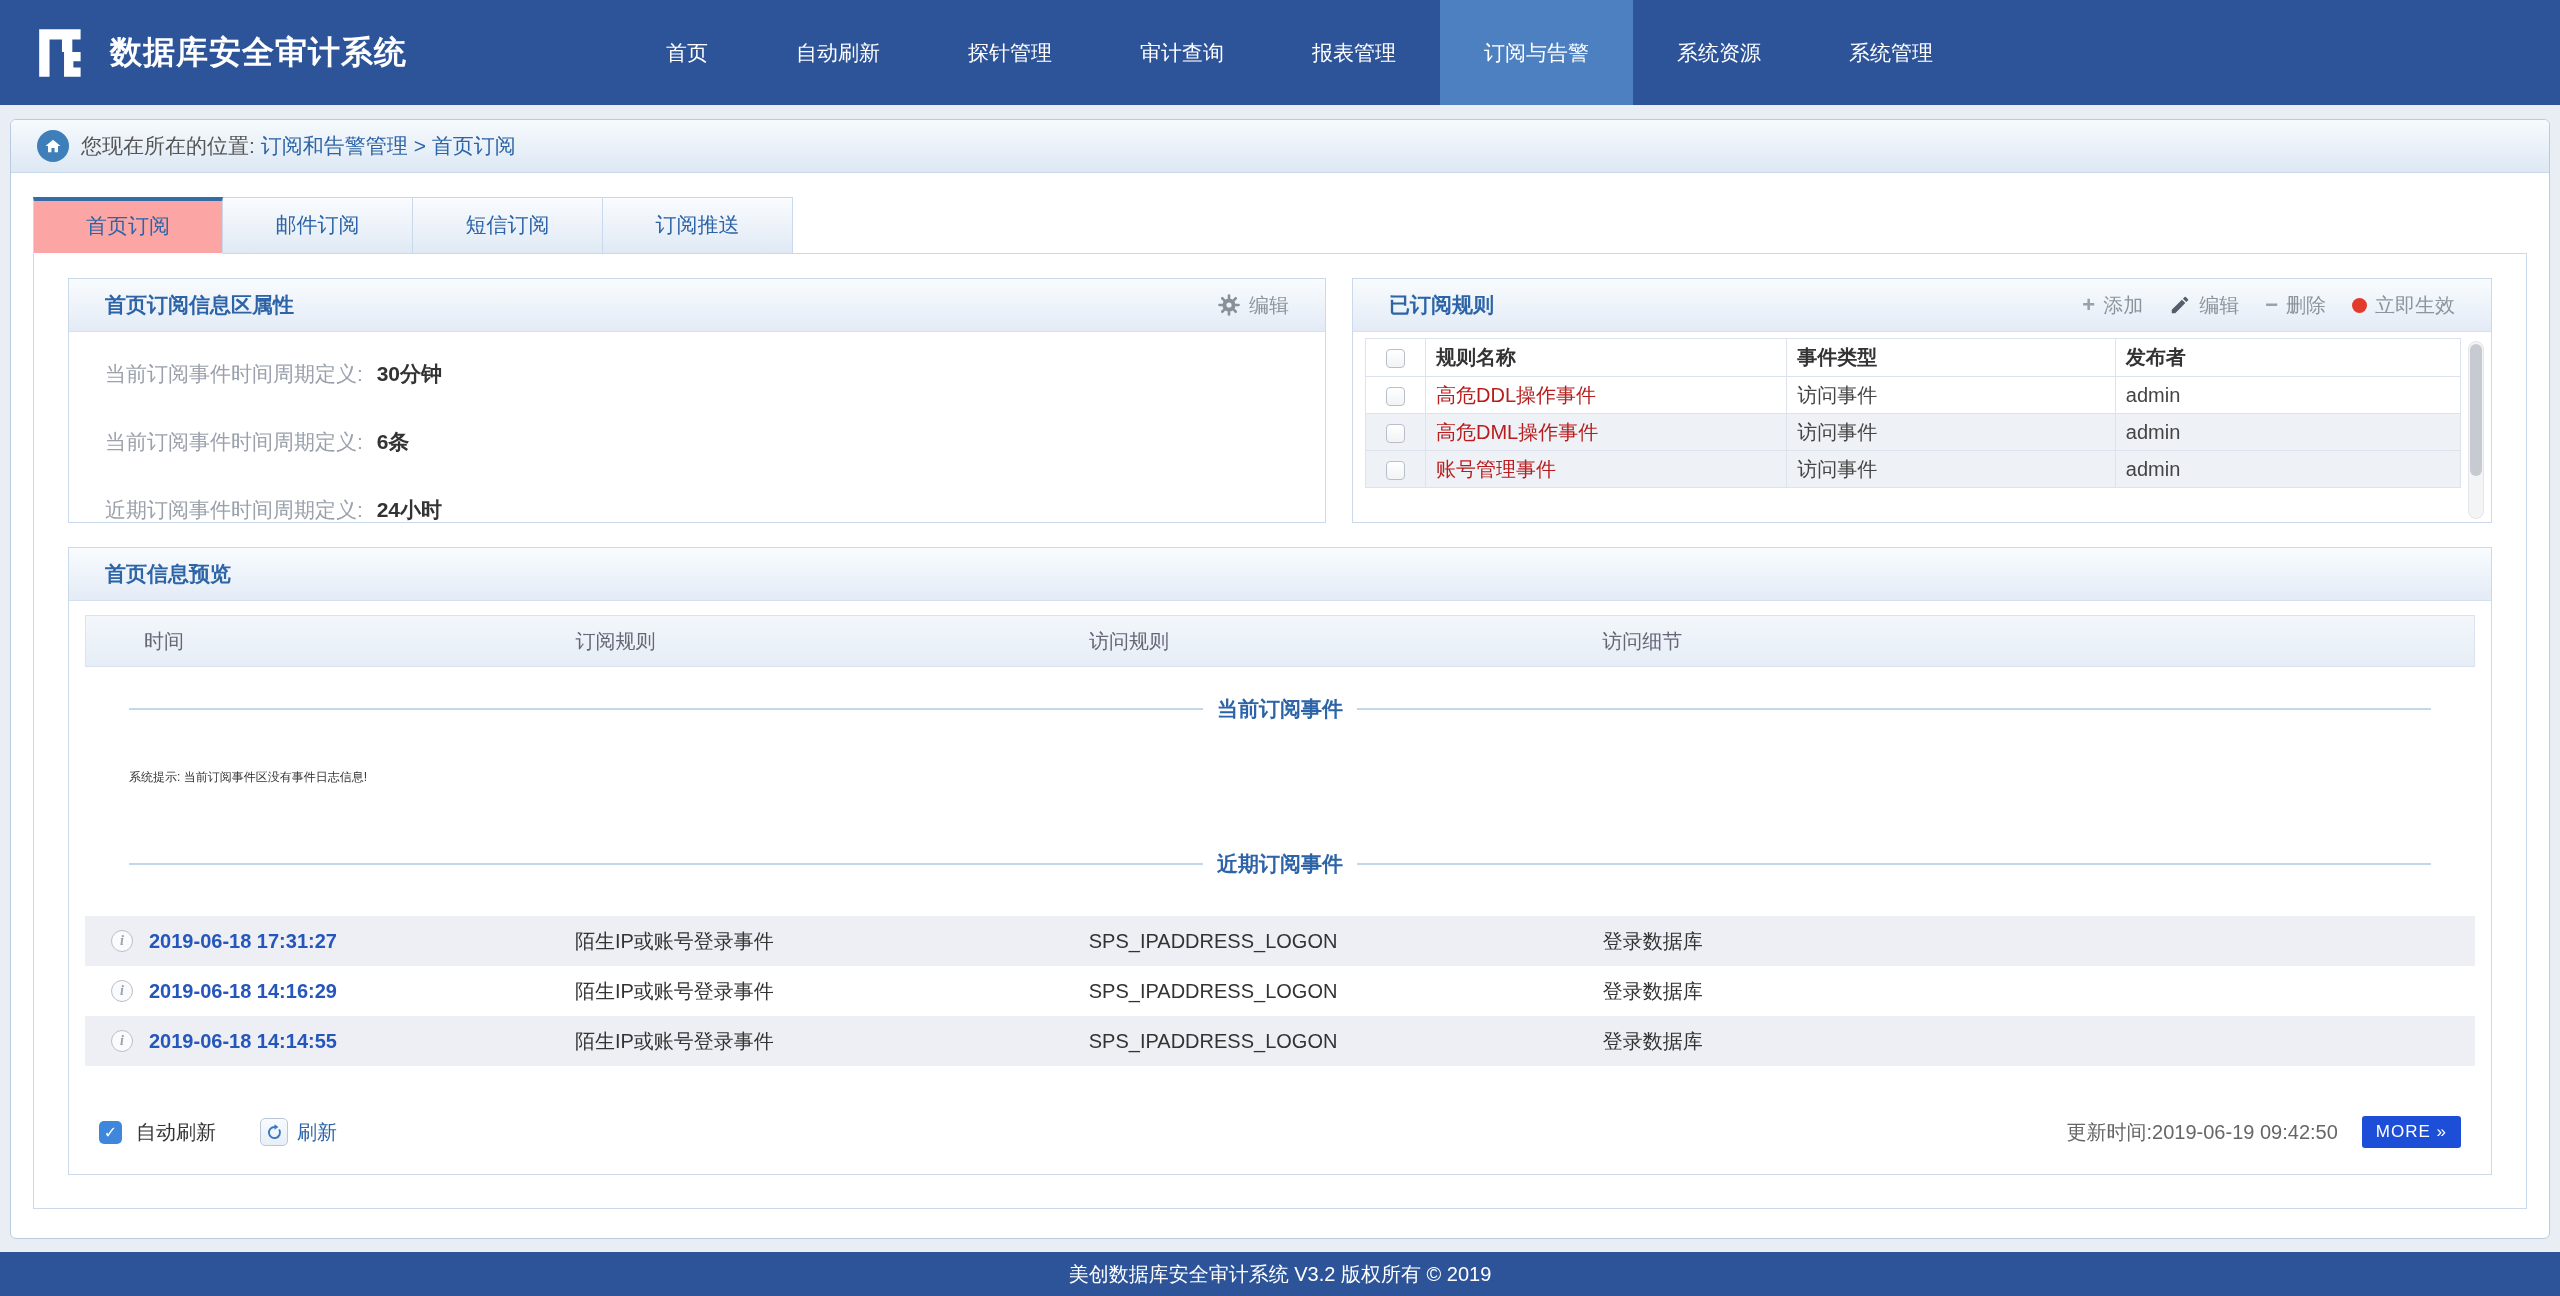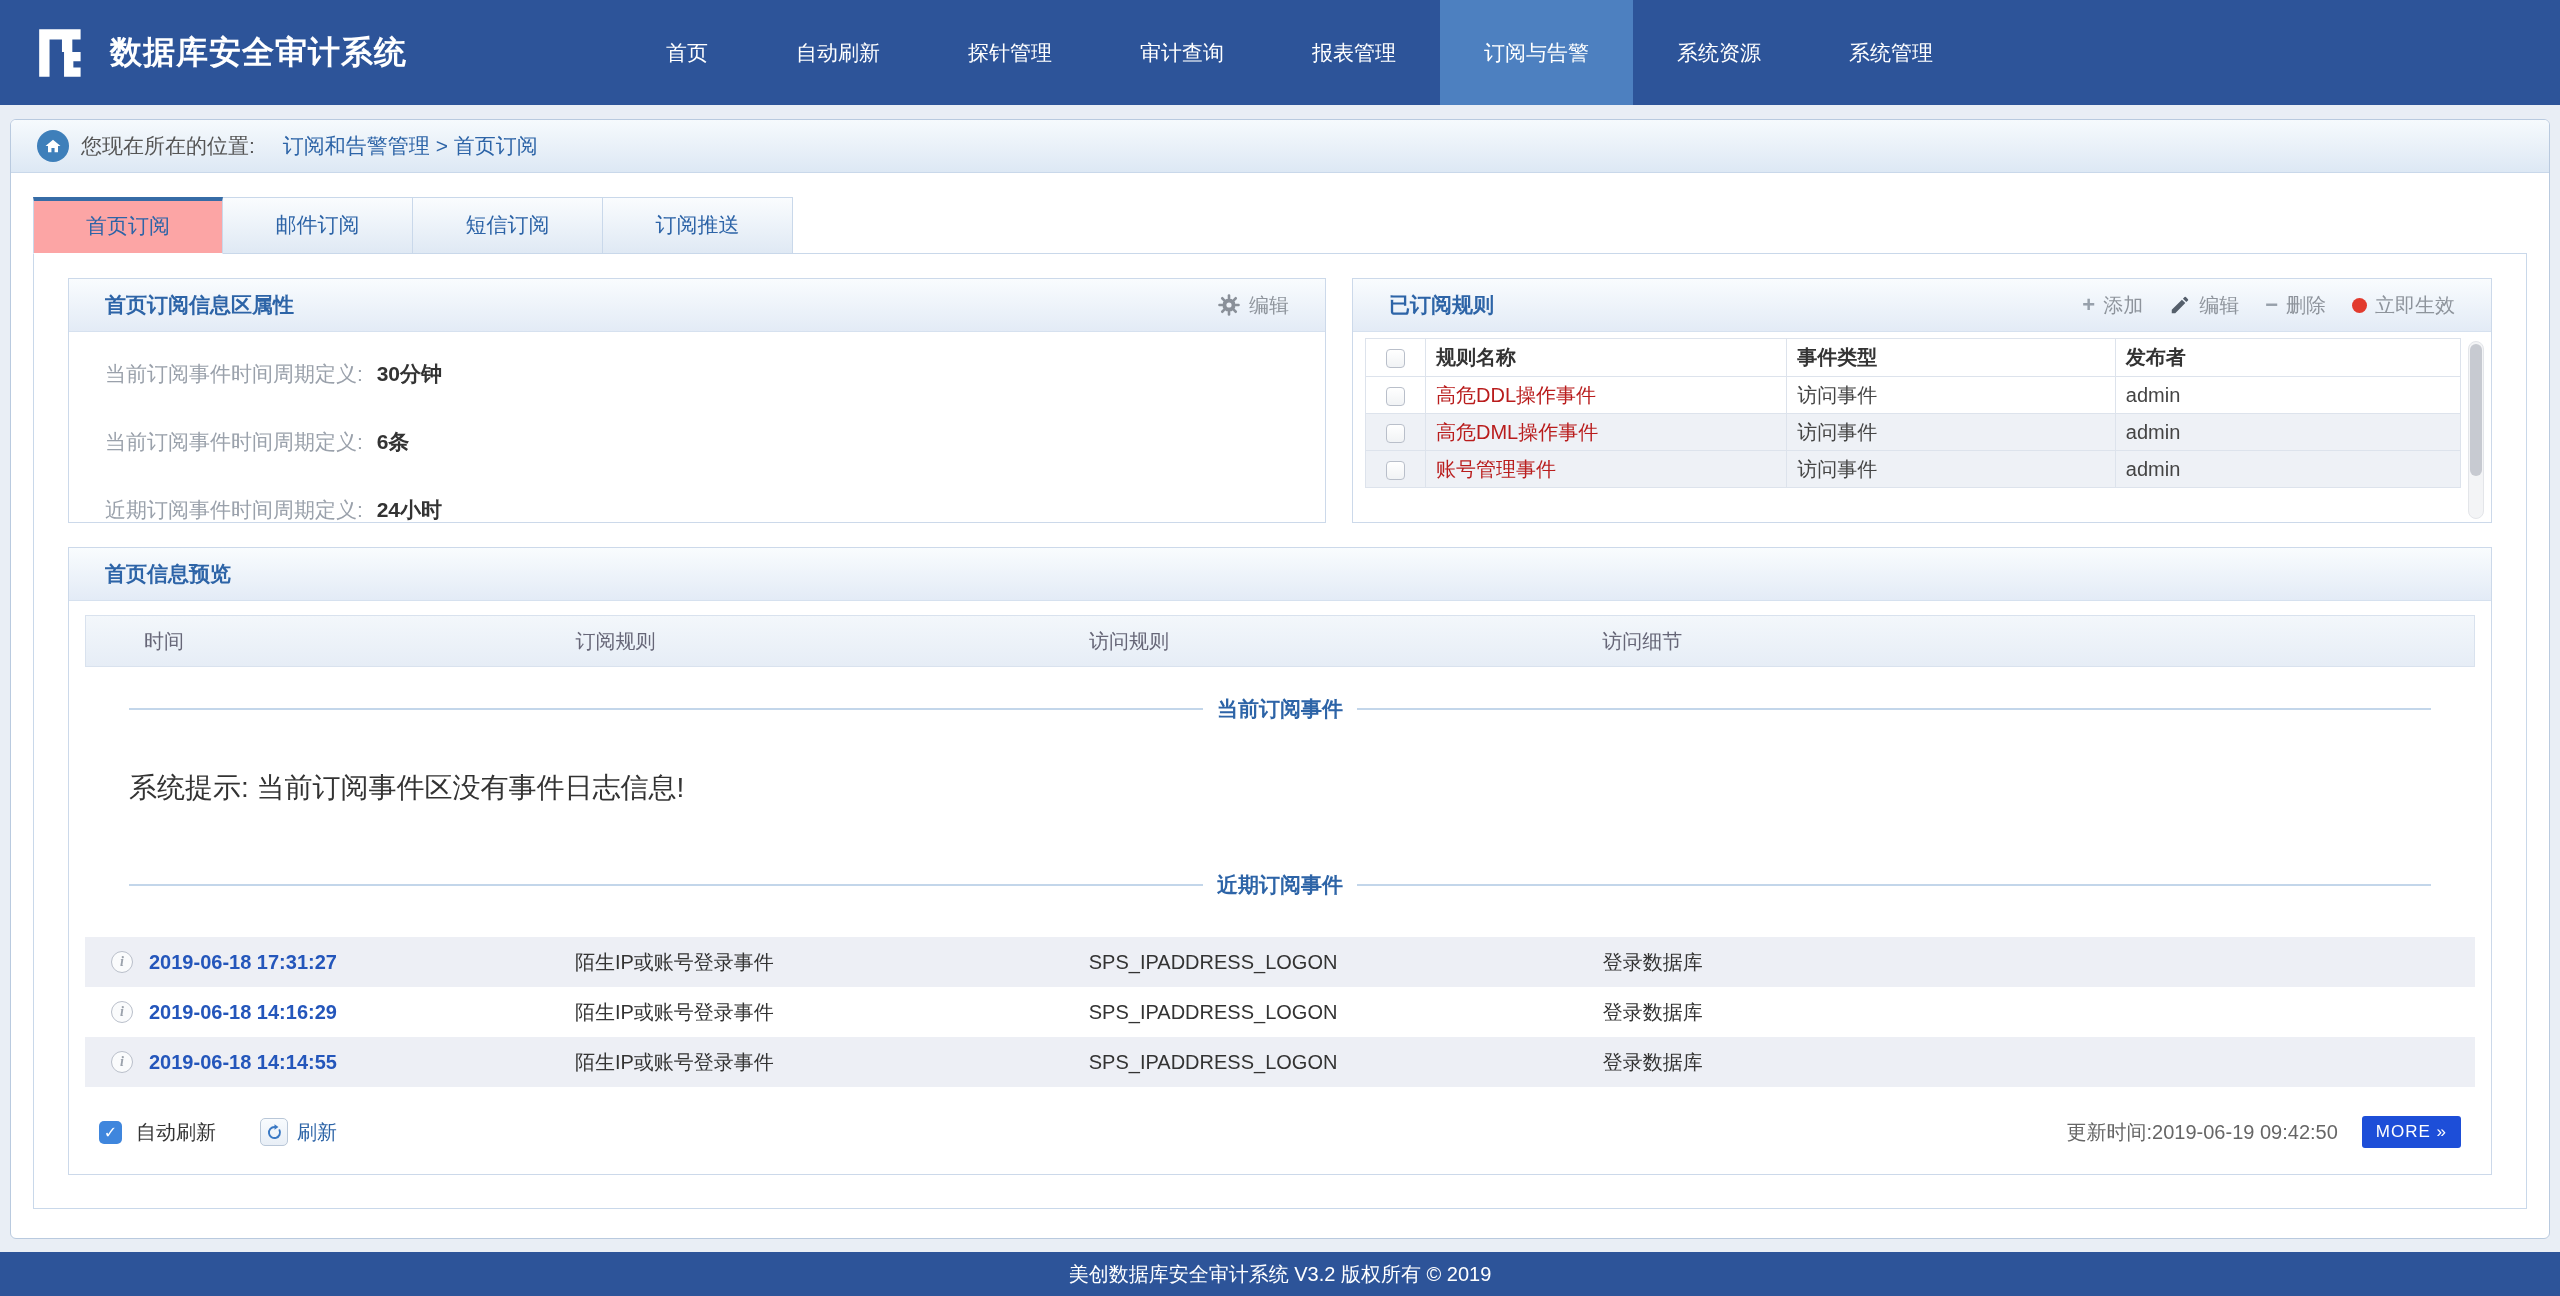--- a/index.html
+++ b/index.html
@@ -17,21 +17,21 @@
   .nav-item { padding:0 44px; line-height:105px; font-size:21px; color:#fff; cursor:pointer; white-space:nowrap; }
   .nav-item.active { background:#4d80c0; }
 
   
   .page-body { padding:14px 10px 0; }
   .main-frame { height:1120px; background:#fff; border:1px solid #b9cadf; border-radius:6px; overflow:hidden; }
 
   .breadcrumb-bar { height:53px; background:linear-gradient(180deg,#f6fafd,#dde8f4); border-bottom:1px solid #c9d8ea;
     display:flex; align-items:center; padding:0 26px; }
   .home-icon { width:32px; height:32px; border-radius:50%; background:#3e7fba; display:flex; align-items:center; justify-content:center; margin-right:12px; }
-  .breadcrumb-label { font-size:21px; color:#555; margin-right:28px; }
+  .breadcrumb-label { font-size:21px; color:#555; margin-right:6px; }
   .breadcrumb-path { font-size:21px; color:#2d64a7; cursor:pointer; }
 
   
   .tabs-row { margin:24px 22px 0; display:flex; position:relative; z-index:2; }
   .tab { width:190px; height:57px; line-height:54px; text-align:center; font-size:21px; color:#2d64a7; cursor:pointer;
     background:linear-gradient(180deg,#fafcfe,#dfe9f4); border:1px solid #c9d8ea; border-left-width:0; }
   .tab:first-child { border-left-width:1px; }
   .tab.active { background:#fca5a5; border-top:4px solid #366ca6; border-bottom-color:#fff; line-height:50px; }
 
   .content-box { margin:-1px 22px 0; border:1px solid #c9d8ea; background:#fff; height:956px; padding:24px 34px 0; position:relative; z-index:1; }
@@ -70,21 +70,21 @@
   .vscroll-thumb { position:absolute; top:2px; left:1px; width:12px; height:132px; background:#c7cad1; border-radius:7px; cursor:grab; }
 
   
   .preview-panel { margin-top:24px; border:1px solid #ccd9ea; height:628px; }
   .preview-body { position:relative; height:573px; padding:14px 16px 0; }
   .grid-cols { display:grid; grid-template-columns:20.5% 21.5% 21.5% 1fr; align-items:center; }
   .preview-header-row { height:52px; background:linear-gradient(180deg,#f3f7fb,#e6edf6); border:1px solid #d9e2ee; color:#667; font-size:20px; }
   .preview-header-row .hcell:first-child { padding-left:58px; }
   .section-divider { margin:28px 44px 0; display:flex; align-items:center; gap:14px; color:#2d64a7; font-weight:bold; font-size:21px; white-space:nowrap; }
   .section-divider::before, .section-divider::after { content:""; flex:1; height:2px; background:#c3d6ea; }
-  .empty-message { margin:46px 0 0 44px; font-size:28px; color:#333; }
+  .empty-message { margin:46px 0 0 44px; font-size:12px; color:#333; }
   .divider-recent { margin-top:64px; }
   .preview-rows { margin-top:38px; }
   .preview-row { height:50px; font-size:20px; color:#333; }
   .preview-row.alt { background:#edeff5; }
   .time-cell { display:flex; align-items:center; gap:16px; padding-left:26px; }
   .info-icon { width:22px; height:22px; border:1px solid #b9bfca; border-radius:50%; background:#fafbfc; color:#9aa1ab;
     font:italic bold 14px "Liberation Serif","DejaVu Serif",serif; display:flex; align-items:center; justify-content:center; flex:0 0 auto; cursor:pointer; }
   .time-link { color:#2456bb; font-weight:bold; cursor:pointer; white-space:nowrap; }
 
   .preview-controls { position:absolute; left:16px; right:16px; bottom:26px; display:flex; align-items:center; padding:0 14px; font-size:20px; }

